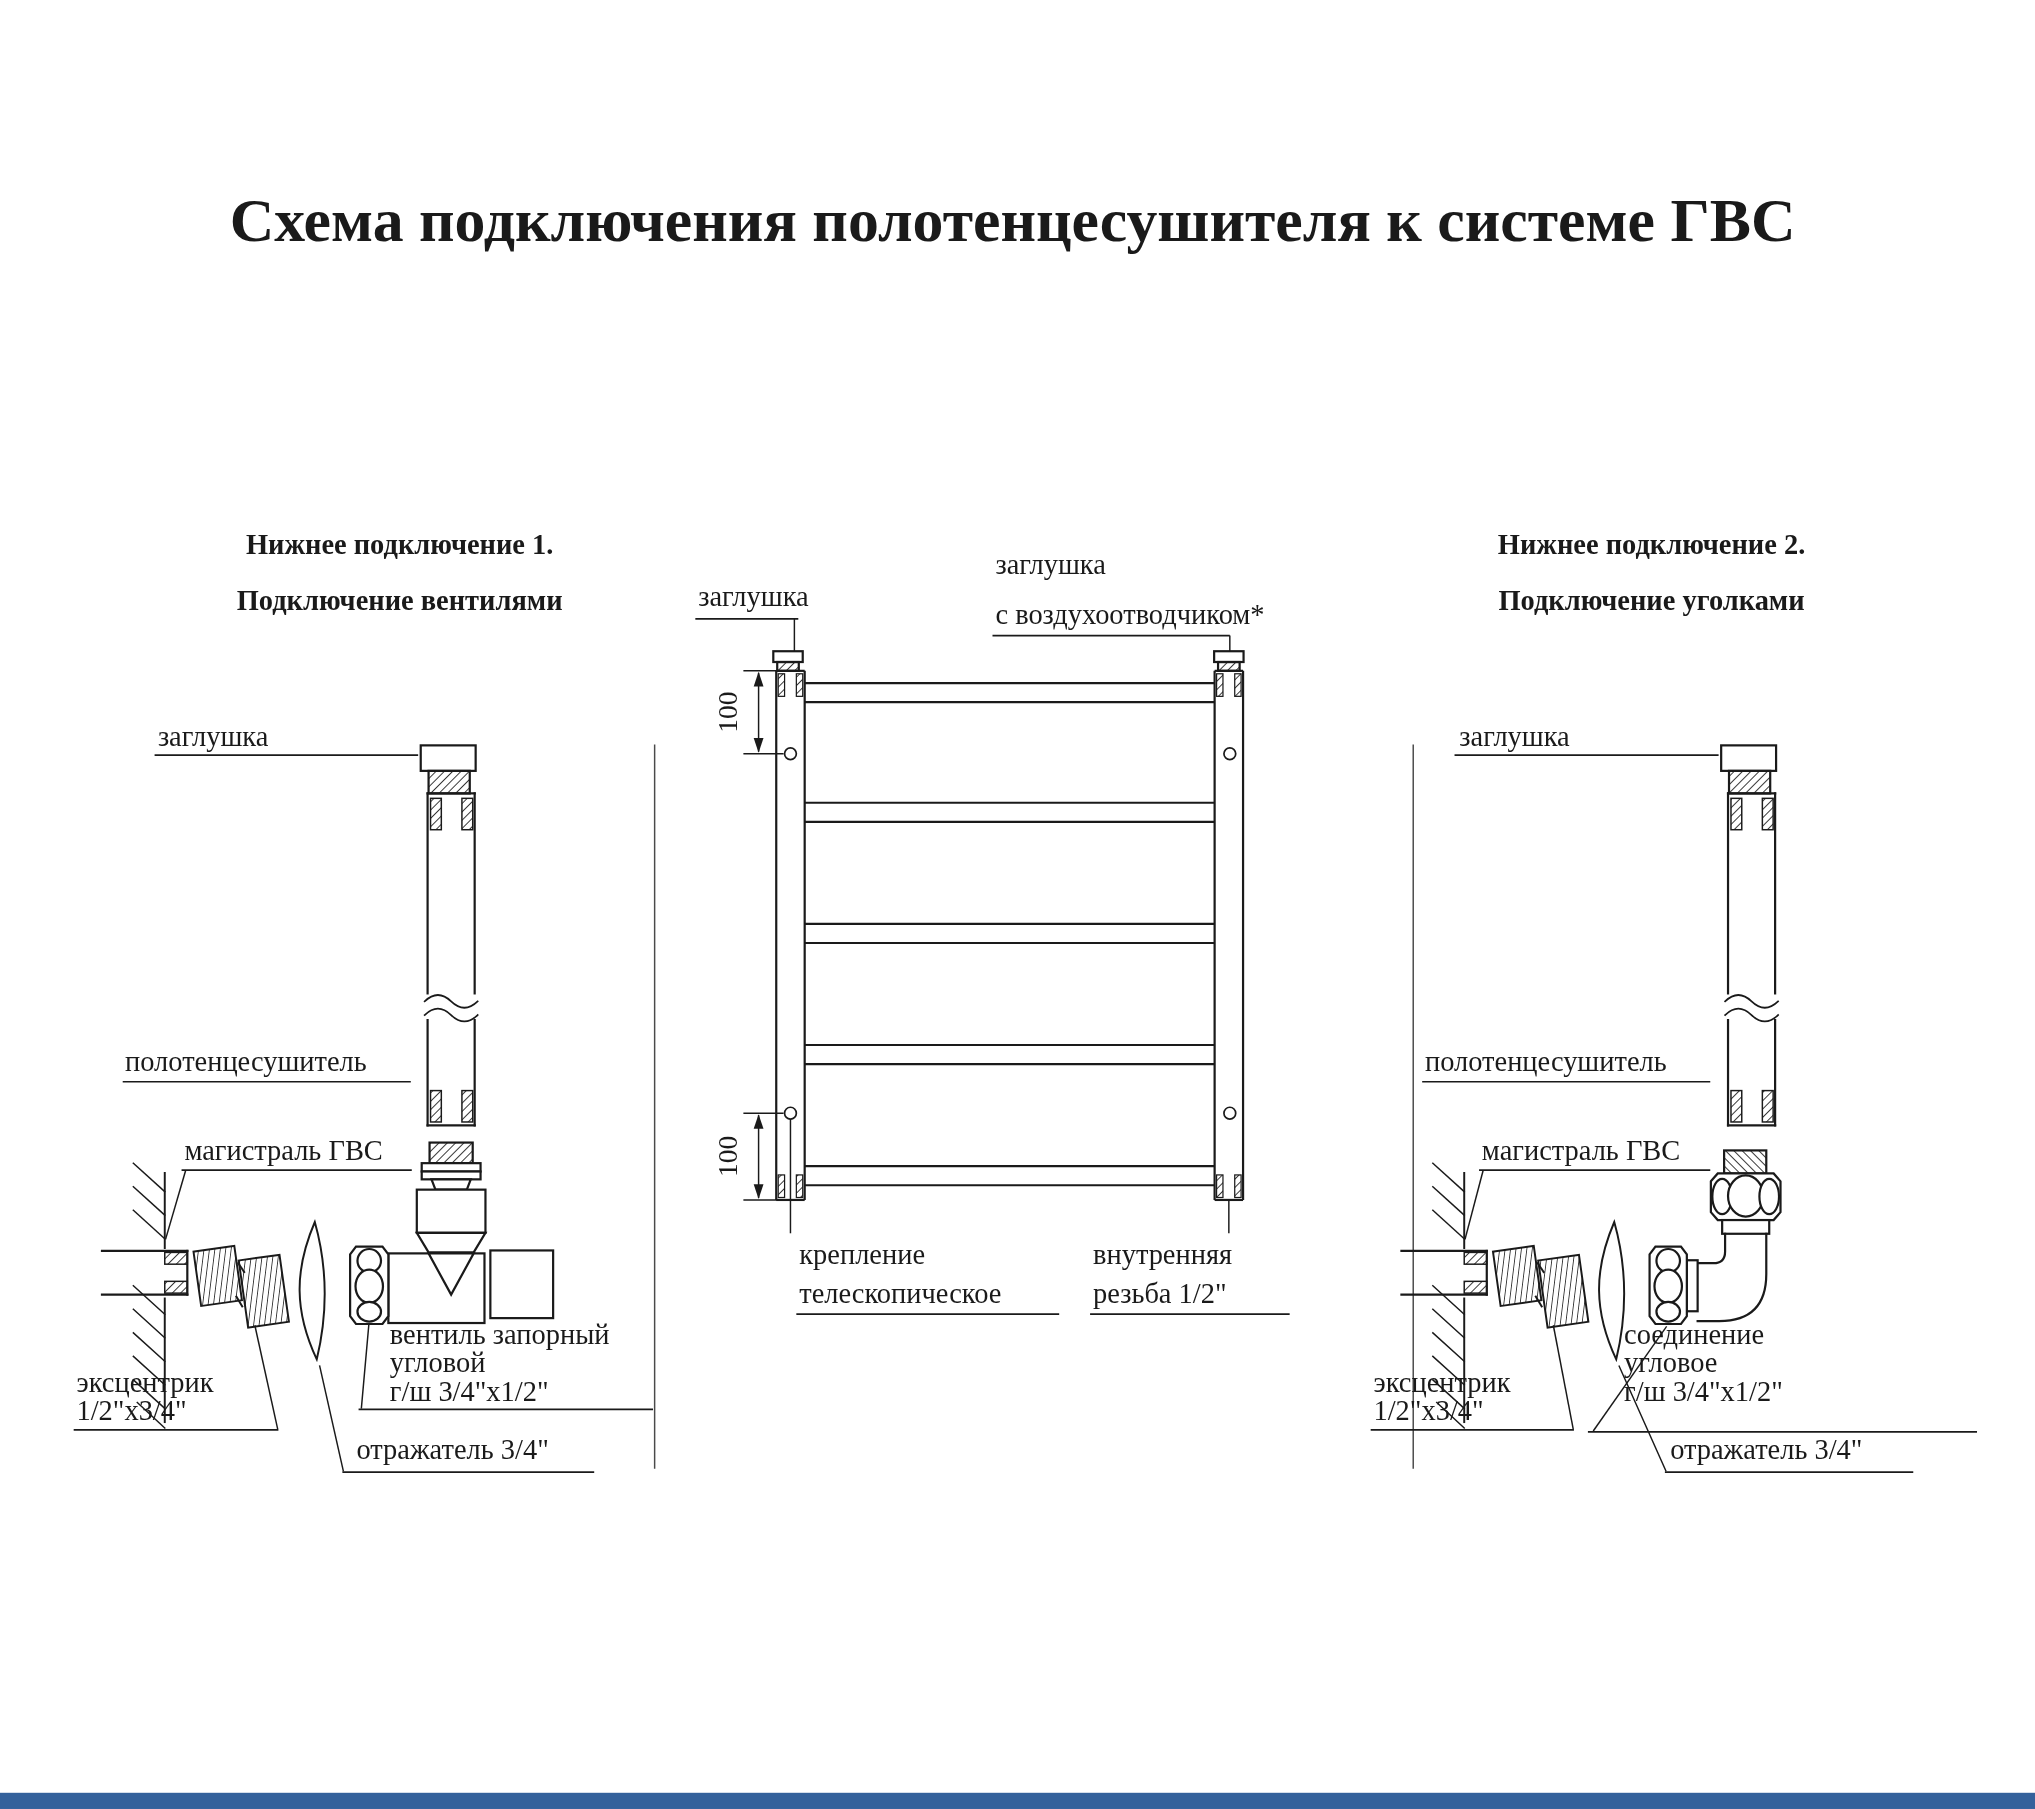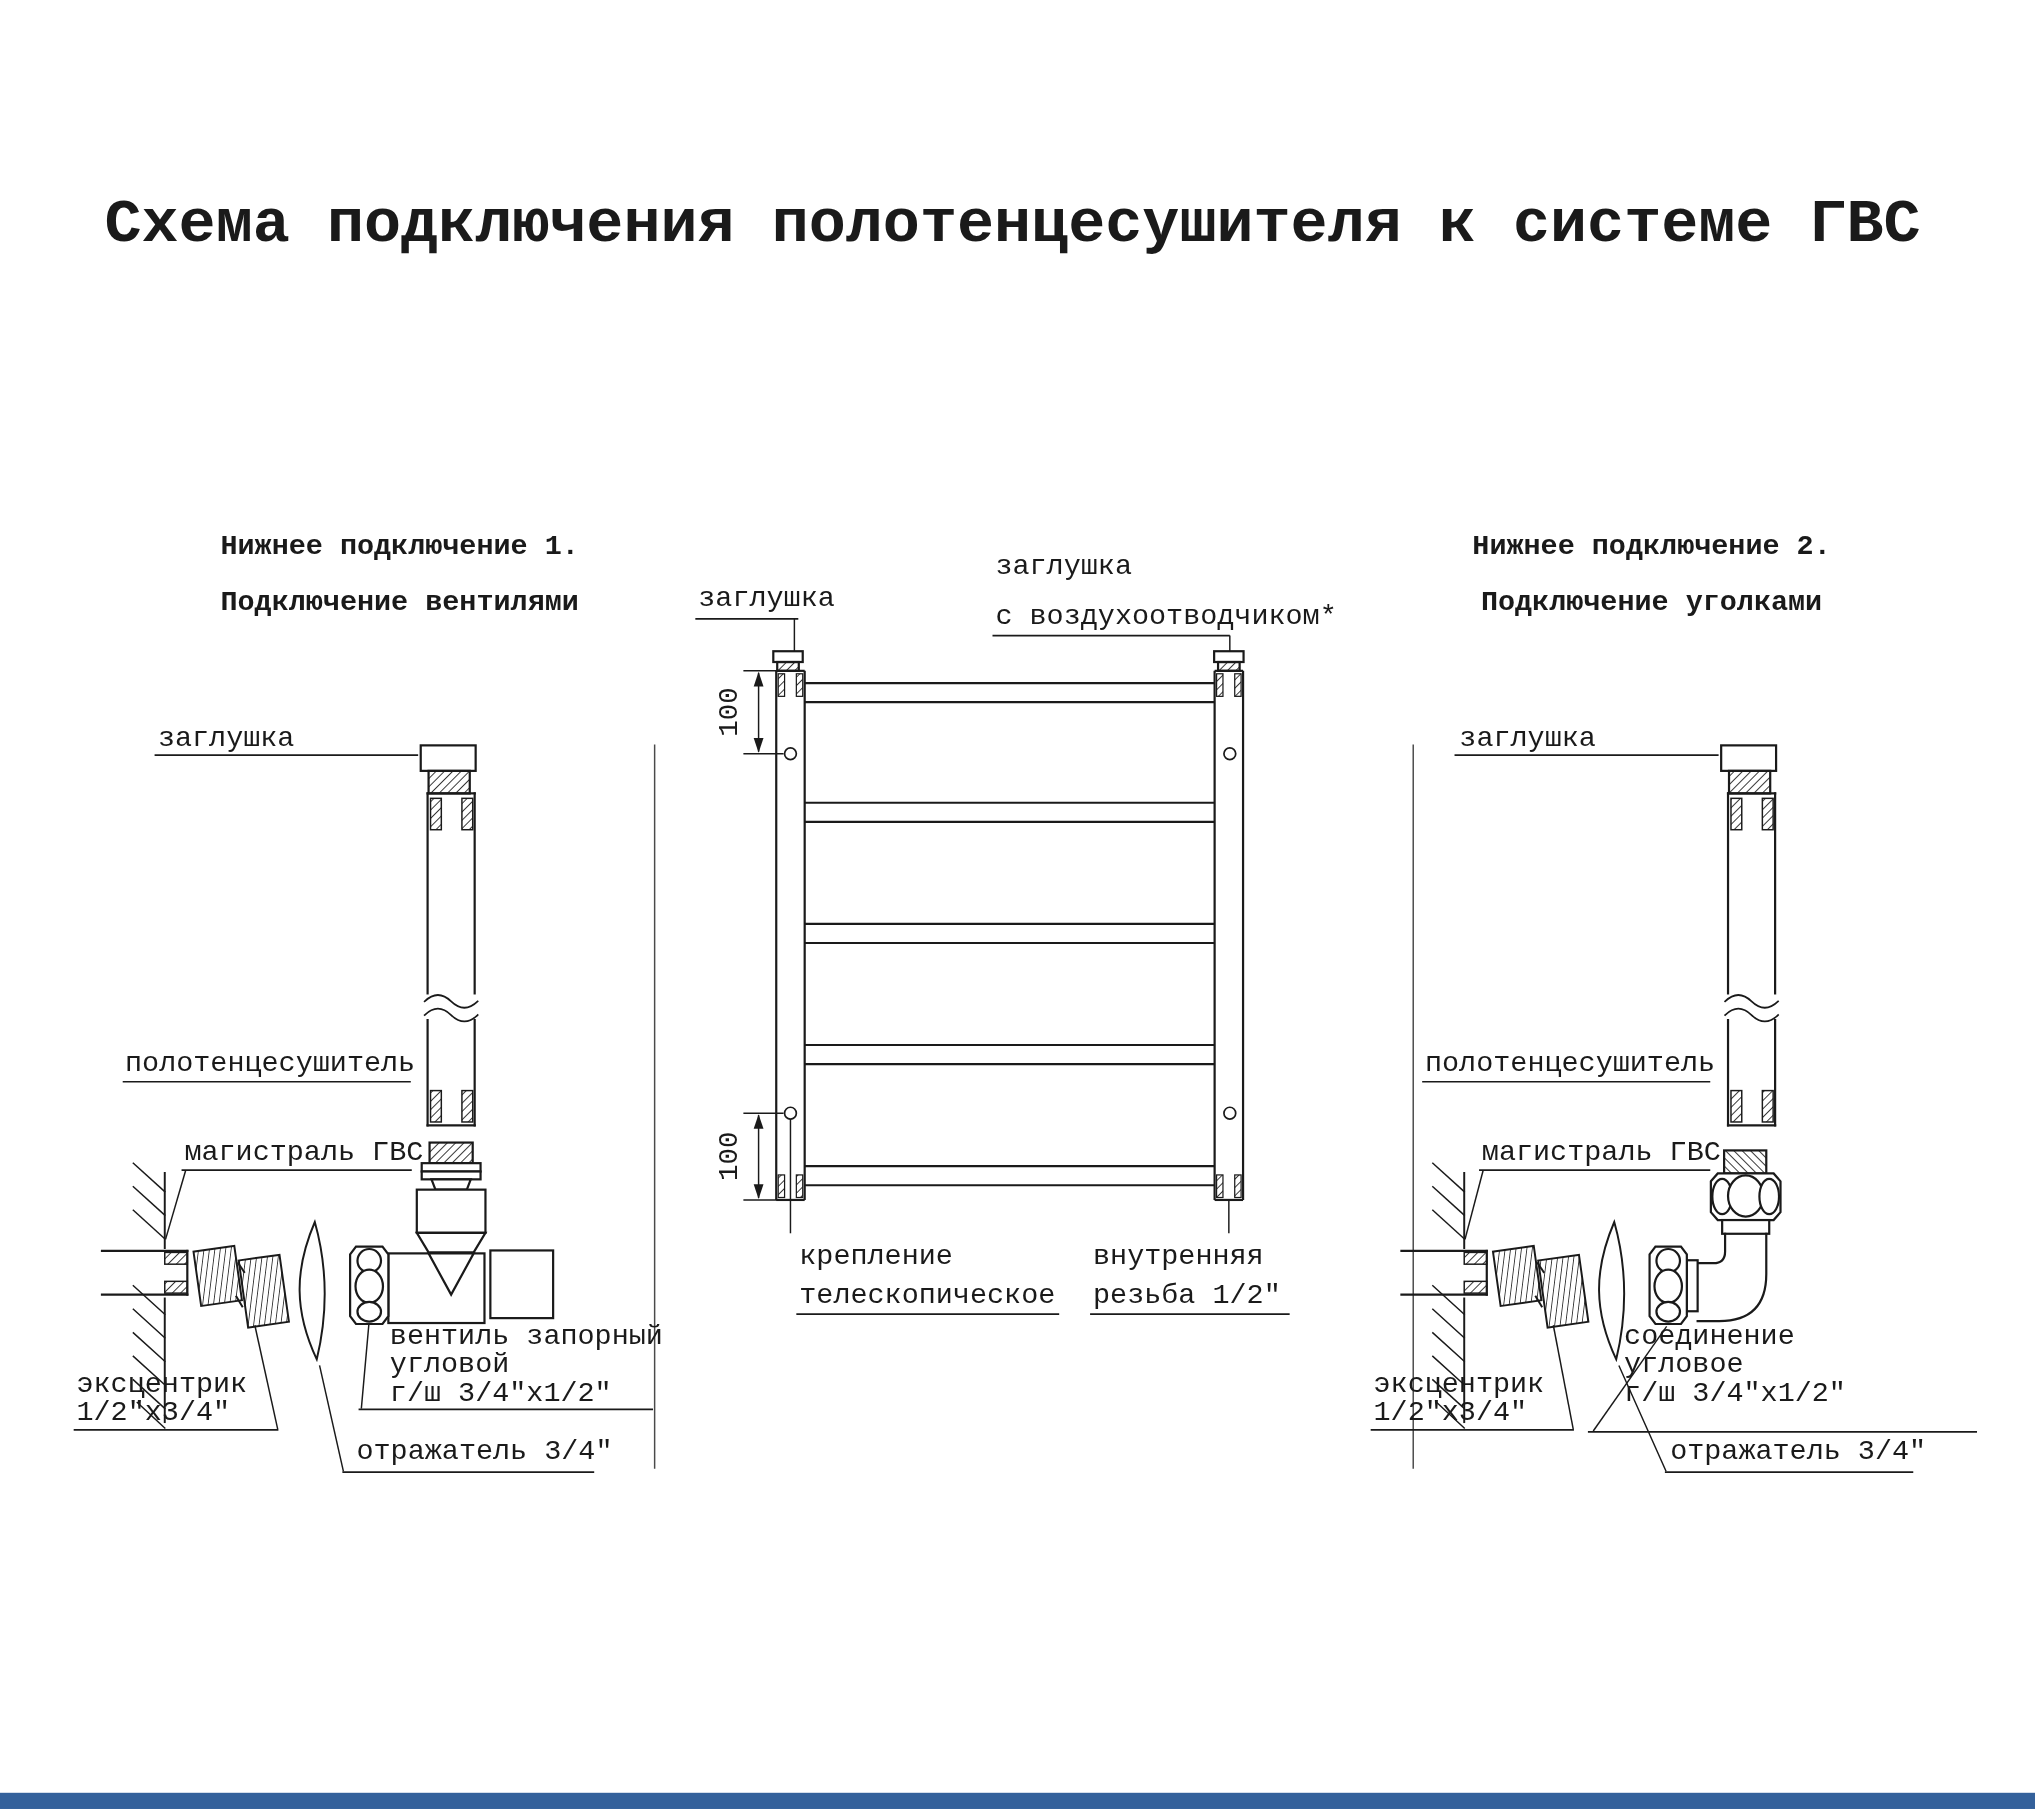--- a/index.html
+++ b/index.html
@@ -1,17 +1,17 @@
 <!DOCTYPE html>
 <html style="font-size:7.8px"><head>
 <meta charset="utf-8">
 <style>
   html,body{margin:0;padding:0;background:#ffffff;}
   #page{position:relative;width:2035px;height:1809px;background:#ffffff;overflow:hidden;
-        font-family:Liberation Mono, monospace;}
+        font-family:Liberation Serif, serif;}
   svg{position:absolute;left:0;top:0;}
   text{fill:#1a1a1a;}
   .lbl{font-size:58px;}
   .hdr{font-size:58px;font-weight:bold;}
   .ttl{font-size:126px;font-weight:bold;}
   .dim{font-size:56px;}
 </style>
 </head>
 <body>
 

